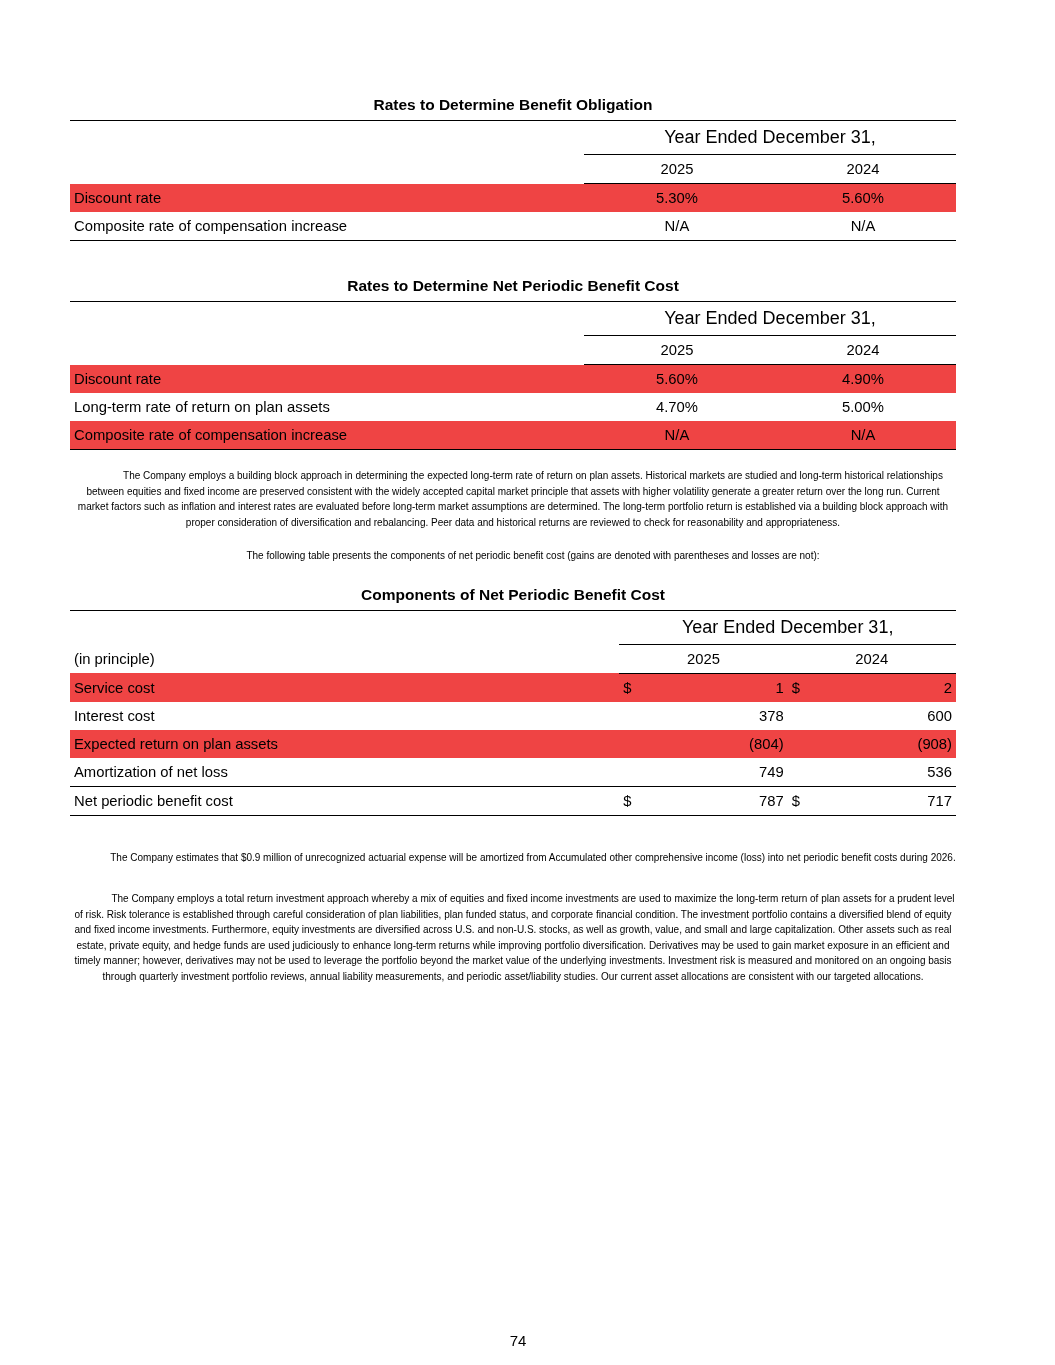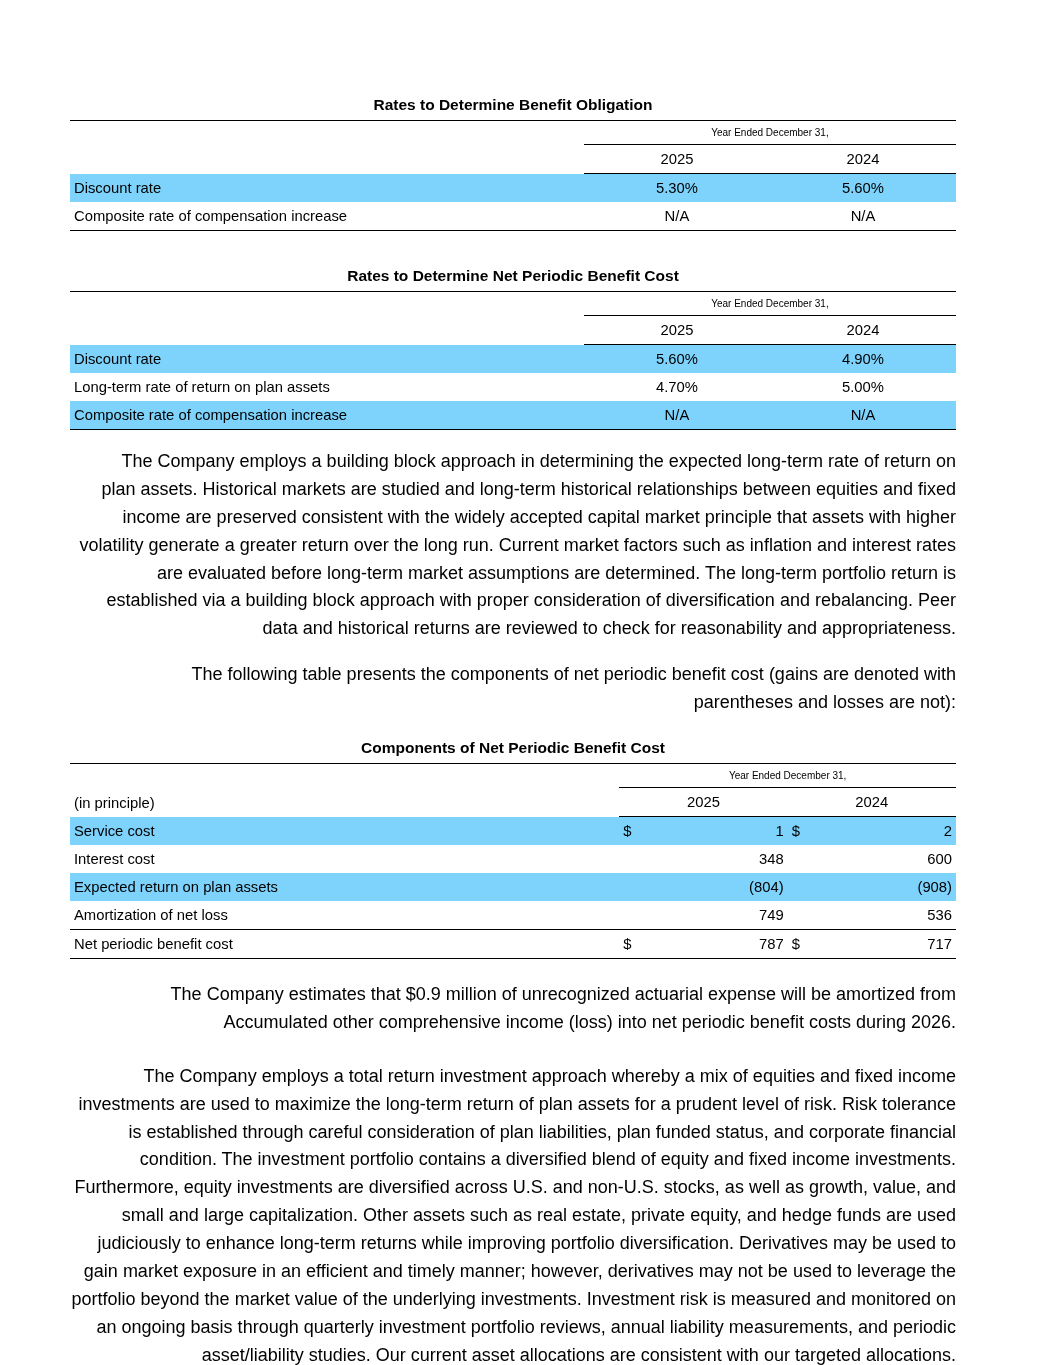--- a/index.html
+++ b/index.html
@@ -35,49 +35,49 @@
   table.fin td, table.fin th {
     padding: 6px 4px;
     vertical-align: bottom;
     font-weight: normal;
   }
   .rule-top td, .rule-top th { border-top: 1.6px solid #000; }
   .rule-bot td, .rule-bot th { border-bottom: 1.6px solid #000; }
   .hdr-span {
     text-align: center;
     font-weight: bold;
-    font-size: 10px;
+    font-size: 18px;
     padding-bottom: 3px;
   }
   .hdr-span-line {
     border-bottom: 1.2px solid #000;
   }
   .yr {
     text-align: center;
     font-weight: bold;
   }
   .yr-underline { border-bottom: 1.2px solid #000; }
-  .shade { background: #7dd3fc; }
+  .shade { background: #ef4444; }
   .lbl { text-align: left; padding-left: 8px; }
   .num { text-align: right; padding-right: 34px; }
   .numc { text-align: center; }
   .dollar { text-align: left; padding-left: 16px; width: 26px; }
   p.body {
-    font-size: 18px;
+    font-size: 10px;
     line-height: 1.55;
     margin: 18px 0 0 0;
-    text-align: right;
+    text-align: center;
   }
   p.body .ind { display: inline-block; width: 40px; }
   .spacer-lg { height: 36px; }
   .spacer-md { height: 22px; }
   .pagenum {
     position: absolute;
     bottom: 16px;
-    left: 17px;
+    left: 5px;
     width: 100%;
     text-align: center;
     font-size: 15px;
   }
 </style>
 </head>
 <body>
 
 <div class="page">
 
@@ -181,21 +181,21 @@
         <tr class="shade">
           <td class="lbl">Service cost</td>
           <td class="dollar">$</td>
           <td class="num">1</td>
           <td class="dollar">$</td>
           <td class="num">2</td>
         </tr>
         <tr>
           <td class="lbl">Interest cost</td>
           <td class="dollar"></td>
-          <td class="num">348</td>
+          <td class="num">378</td>
           <td class="dollar"></td>
           <td class="num">600</td>
         </tr>
         <tr class="shade">
           <td class="lbl">Expected return on plan assets</td>
           <td class="dollar"></td>
           <td class="num">(804)</td>
           <td class="dollar"></td>
           <td class="num">(908)</td>
         </tr>
@@ -210,18 +210,18 @@
           <td class="lbl">Net periodic benefit cost</td>
           <td class="dollar">$</td>
           <td class="num">787</td>
           <td class="dollar">$</td>
           <td class="num">717</td>
         </tr>
       </tbody>
     </table>
   </div>
 
-  <p class="body" style="margin-top:22px"><span class="ind"></span><span>The Company estimates that $0.9 million of unrecognized actuarial expense will be amortized from Accumulated other comprehensive income (loss) into net periodic benefit costs during 2026.</span></p>
+  <p class="body" style="margin-top:34px"><span class="ind"></span><span>The Company estimates that $0.9 million of unrecognized actuarial expense will be amortized from Accumulated other comprehensive income (loss) into net periodic benefit costs during 2026.</span></p>
 
   <p class="body" style="margin-top:26px"><span class="ind"></span><span>The Company employs a total return investment approach whereby a mix of equities and fixed income investments are used to maximize the long-term return of plan assets for a prudent level of risk. Risk tolerance is established through careful consideration of plan liabilities, plan funded status, and corporate financial condition. The investment portfolio contains a diversified blend of equity and fixed income investments. Furthermore, equity investments are diversified across U.S. and non-U.S. stocks, as well as growth, value, and small and large capitalization. Other assets such as real estate, private equity, and hedge funds are used judiciously to enhance long-term returns while improving portfolio diversification. Derivatives may be used to gain market exposure in an efficient and timely manner; however, derivatives may not be used to leverage the portfolio beyond the market value of the underlying investments. Investment risk is measured and monitored on an ongoing basis through quarterly investment portfolio reviews, annual liability measurements, and periodic asset/liability studies. Our current asset allocations are consistent with our targeted allocations.</span></p>
 
   <div class="pagenum">74</div>
 </div>
 
 </body></html>

